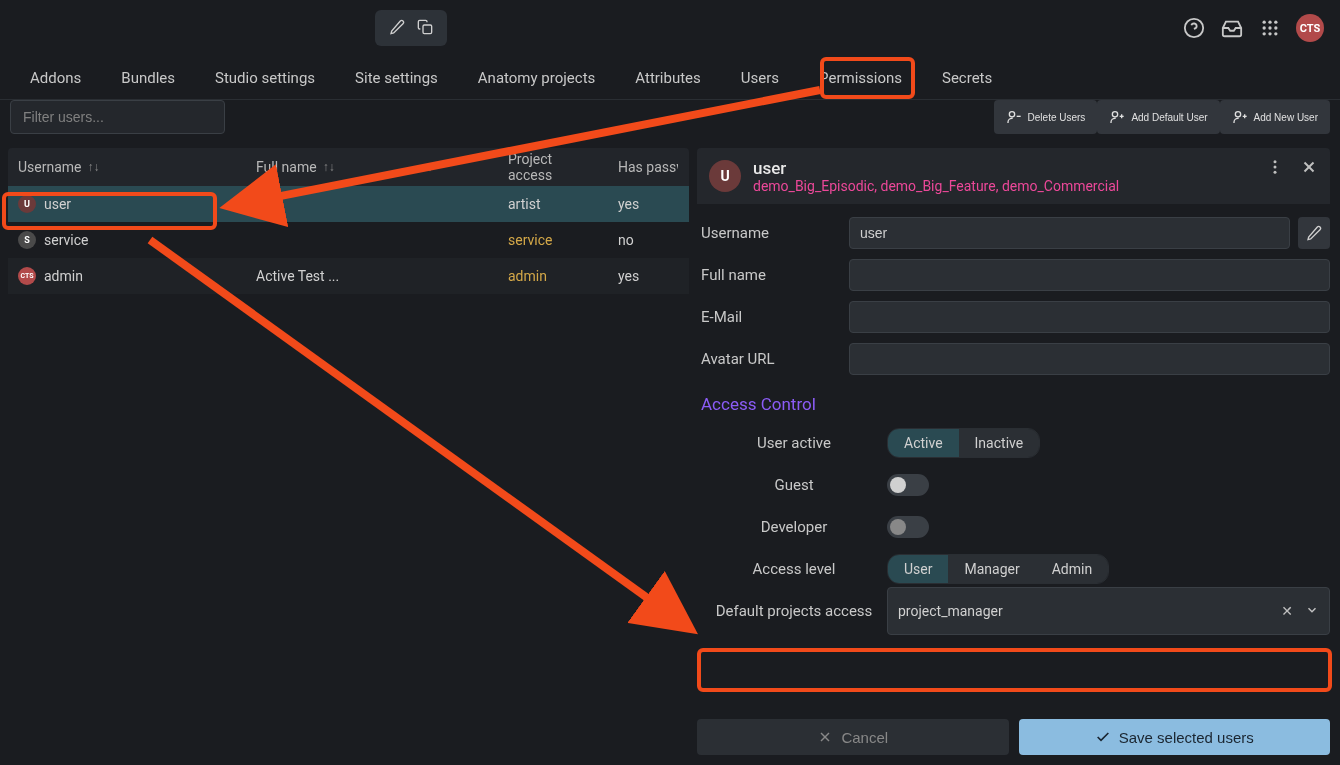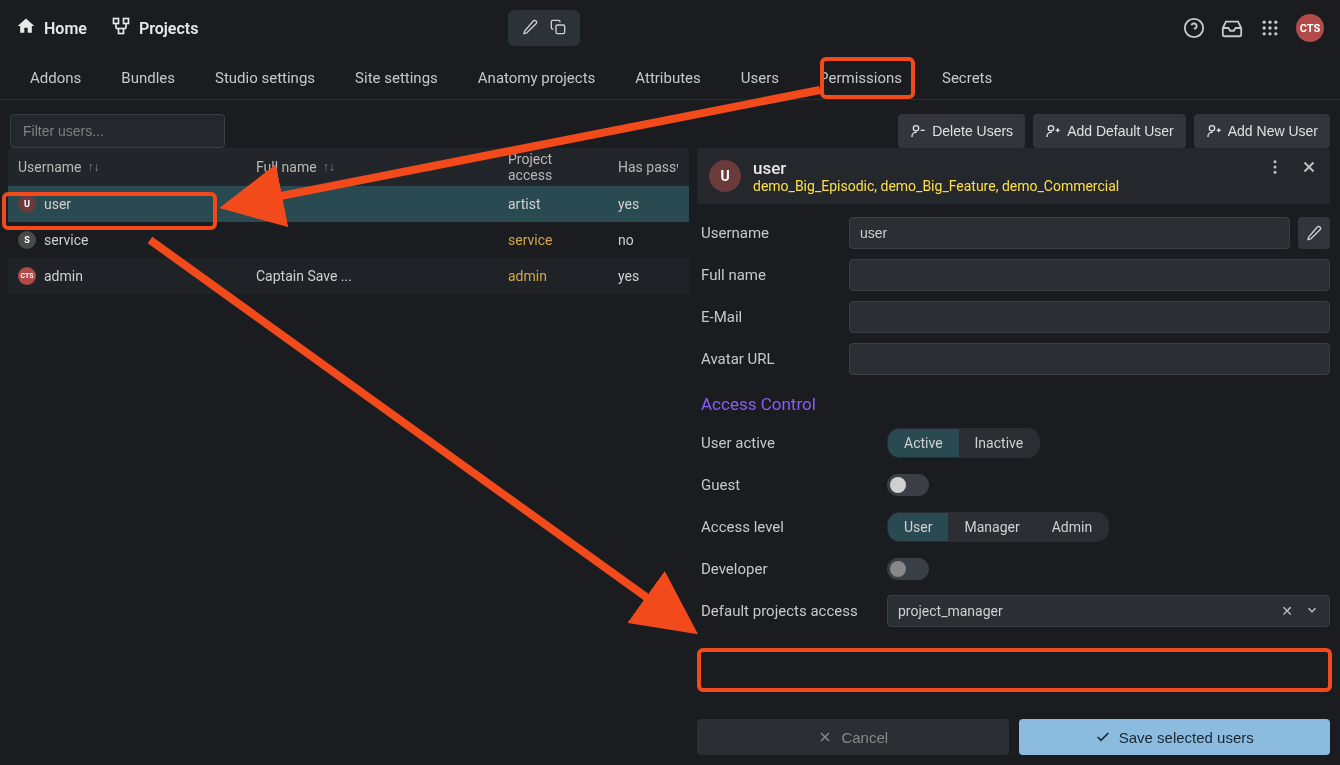--- a/index.html
+++ b/index.html
@@ -45,44 +45,43 @@
   align-items:center;
   gap:40px;
   padding:0 30px;
   border-bottom:1px solid #2a2e33;
 }
 .nav-tab { color:#c8c8c8; font-size:15px; cursor:pointer; padding:4px 0; }
 
 .toolbar {
   height:48px;
   display:flex;
-  align-items:flex-end;
+  align-items:flex-start;
   padding:0 10px;
-  gap:8px;
 }
 .filter-input {
   width:215px;
   height:34px;
   background:#24272c;
   border:1px solid #3a3f45;
   border-radius:4px;
   color:#c0c0c0;
   padding:0 12px;
   font-size:14px;
 }
 .filter-input::placeholder { color:#808080; }
 .toolbar-spacer { flex:1; }
 .action-btn {
   height:34px;
   background:#32363c;
   border:none;
   border-radius:4px;
   color:#e0e0e0;
   padding:0 12px;
-  font-size:14px;
+  font-size:10px;
   display:flex;
   align-items:center;
   gap:6px;
   cursor:pointer;
 }
 
 .content {
   display:flex;
   height:calc(765px - 56px - 44px - 48px);
 }
@@ -133,21 +132,21 @@
   display:flex;
   align-items:flex-start;
   gap:12px;
   padding:10px 12px;
   background:#24272c;
   border-radius:4px 4px 0 0;
 }
 .detail-avatar { width:32px; height:32px; border-radius:50%; background:#6b3a3a; color:#fff; display:flex; align-items:center; justify-content:center; font-size:14px; font-weight:bold; margin-top:2px;}
 .detail-title-wrap { flex:1; }
 .detail-title { font-size:17px; color:#e8e8e8; font-weight:500; }
-.detail-sub { font-size:14px; color:#fde047; }
+.detail-sub { font-size:14px; color:#ec4899; }
 .detail-header-icons { display:flex; gap:16px; align-items:center; }
 .detail-header-icons .icon-btn { cursor:pointer; color:#c0c0c0; }
 
 .form { padding:8px 0; }
 .form-row { display:flex; align-items:center; height:42px; padding:0 0 0 0; gap:8px;}
 .form-label { width:144px; padding-left:4px; color:#c8c8c8; font-size:15px; }
 .form-input {
   flex:1;
   height:32px;
   background:#2b2f34;
@@ -162,34 +161,34 @@
   width:32px; height:32px;
   background:#32363c;
   border:none;
   border-radius:4px;
   display:flex; align-items:center; justify-content:center;
   cursor:pointer;
   color:#d0d0d0;
 }
 .section-title { font-size:17px; color:#8b5cf6; padding:14px 0 8px 4px; }
 .control-row { display:flex; align-items:center; height:42px; }
-.control-label { width:190px; padding-left:4px; color:#c8c8c8; font-size:15px;}
+.control-label { width:190px; padding-left:4px; color:#c8c8c8; font-size:15px;text-align:center;}
 .toggle-group { display:flex; border-radius:12px; overflow:hidden; border:1px solid #2a2e33;}
 .toggle-opt { padding:6px 16px; background:#2b2f34; color:#d0d0d0; font-size:14px; cursor:pointer; }
 .toggle-opt.active { background:#2a4a52; }
 .switch {
   width:42px; height:22px; border-radius:11px; background:#3a3f45; position:relative; cursor:pointer;
 }
 .switch::after {
   content:""; position:absolute; width:16px; height:16px; border-radius:50%; background:#d0d0d0; top:3px; left:3px;
 }
 .switch.off::after { background:#888; }
 .select-field {
   flex:1;
-  height:32px;
+  height:48px;
   background:#2b2f34;
   border:1px solid #3a3f45;
   border-radius:4px;
   display:flex;
   align-items:center;
   padding:0 10px;
   gap:8px;
   cursor:pointer;
 }
 .select-field .val { flex:1; color:#d0d0d0; }
@@ -222,44 +221,20 @@
 }
 
 .overlay-svg {
   position:absolute; top:0; left:0; width:1340px; height:765px; pointer-events:none;
 }
 </style>
 </head>
 <body>
 
 <div class="topbar">
-  <div class="topbar-left">
-    <div class="home-link">
-      <span>
-        <svg width="20" height="20" viewBox="0 0 24 24" fill="currentColor">
-            <path d="M10 20v-6h4v6h5v-8h3L12 3 2 12h3v8z"></path>
-          </svg>
-      </span>
-      <span>Home</span>
-    </div>
-    <div class="projects-link">
-      <span>
-        <svg width="20" height="20" viewBox="0 0 24 24" fill="none" stroke="currentColor" stroke-width="2">
-            <rect x="3" y="3" width="6" height="6"></rect>
-            <rect x="15" y="3" width="6" height="6"></rect>
-            <rect x="9" y="15" width="6" height="6"></rect>
-            <line x1="6" y1="9" x2="6" y2="15"></line>
-            <line x1="6" y1="15" x2="9" y2="15"></line>
-            <line x1="18" y1="9" x2="18" y2="15"></line>
-            <line x1="18" y1="15" x2="15" y2="15"></line>
-          </svg>
-      </span>
-      <span>Projects</span>
-    </div>
-  </div>
   <div class="breadcrumb-pill">
     <span>
       <svg width="16" height="16" viewBox="0 0 24 24" fill="none" stroke="currentColor" stroke-width="2">
           <path d="M17 3a2.8 2.8 0 014 4L7 21l-4 1 1-4z"></path>
         </svg>
     </span>
     <span style="cursor:pointer;">
       <svg width="16" height="16" viewBox="0 0 24 24" fill="none" stroke="currentColor" stroke-width="2">
           <rect x="9" y="9" width="13" height="13" rx="2"></rect>
           <path d="M5 15H4a2 2 0 01-2-2V4a2 2 0 012-2h9a2 2 0 012 2v1"></path>
@@ -397,21 +372,21 @@
             <span>no</span>
           </div>
       </div>
 
       <div class="trow alt">
         <div class="td col-username">
             <div class="row-avatar cts">CTS</div>
             <span>admin</span>
           </div>
         <div class="td col-fullname">
-            <span>Captain Save ...</span>
+            <span>Active Test ...</span>
           </div>
         <div class="td col-email"></div>
         <div class="td col-access">
             <span class="access-admin">admin</span>
           </div>
         <div class="td col-password">
             <span>yes</span>
           </div>
       </div>
     </div>
@@ -471,30 +446,30 @@
         <div class="toggle-group">
           <div class="toggle-opt active">Active</div>
           <div class="toggle-opt">Inactive</div>
         </div>
       </div>
       <div class="control-row">
         <div class="control-label">Guest</div>
         <div class="switch"></div>
       </div>
       <div class="control-row">
+        <div class="control-label">Developer</div>
+        <div class="switch off"></div>
+      </div>
+      <div class="control-row">
         <div class="control-label">Access level</div>
         <div class="toggle-group">
           <div class="toggle-opt active">User</div>
           <div class="toggle-opt">Manager</div>
           <div class="toggle-opt">Admin</div>
         </div>
-      </div>
-      <div class="control-row">
-        <div class="control-label">Developer</div>
-        <div class="switch off"></div>
       </div>
       <div class="control-row">
         <div class="control-label">Default projects access</div>
         <div class="select-field">
           <span class="val">project_manager</span>
           <span class="x">✕</span>
           <span class="caret">
             <svg width="14" height="14" viewBox="0 0 24 24" fill="none" stroke="currentColor" stroke-width="2.5">
                 <polyline points="6 9 12 15 18 9"></polyline>
               </svg>

